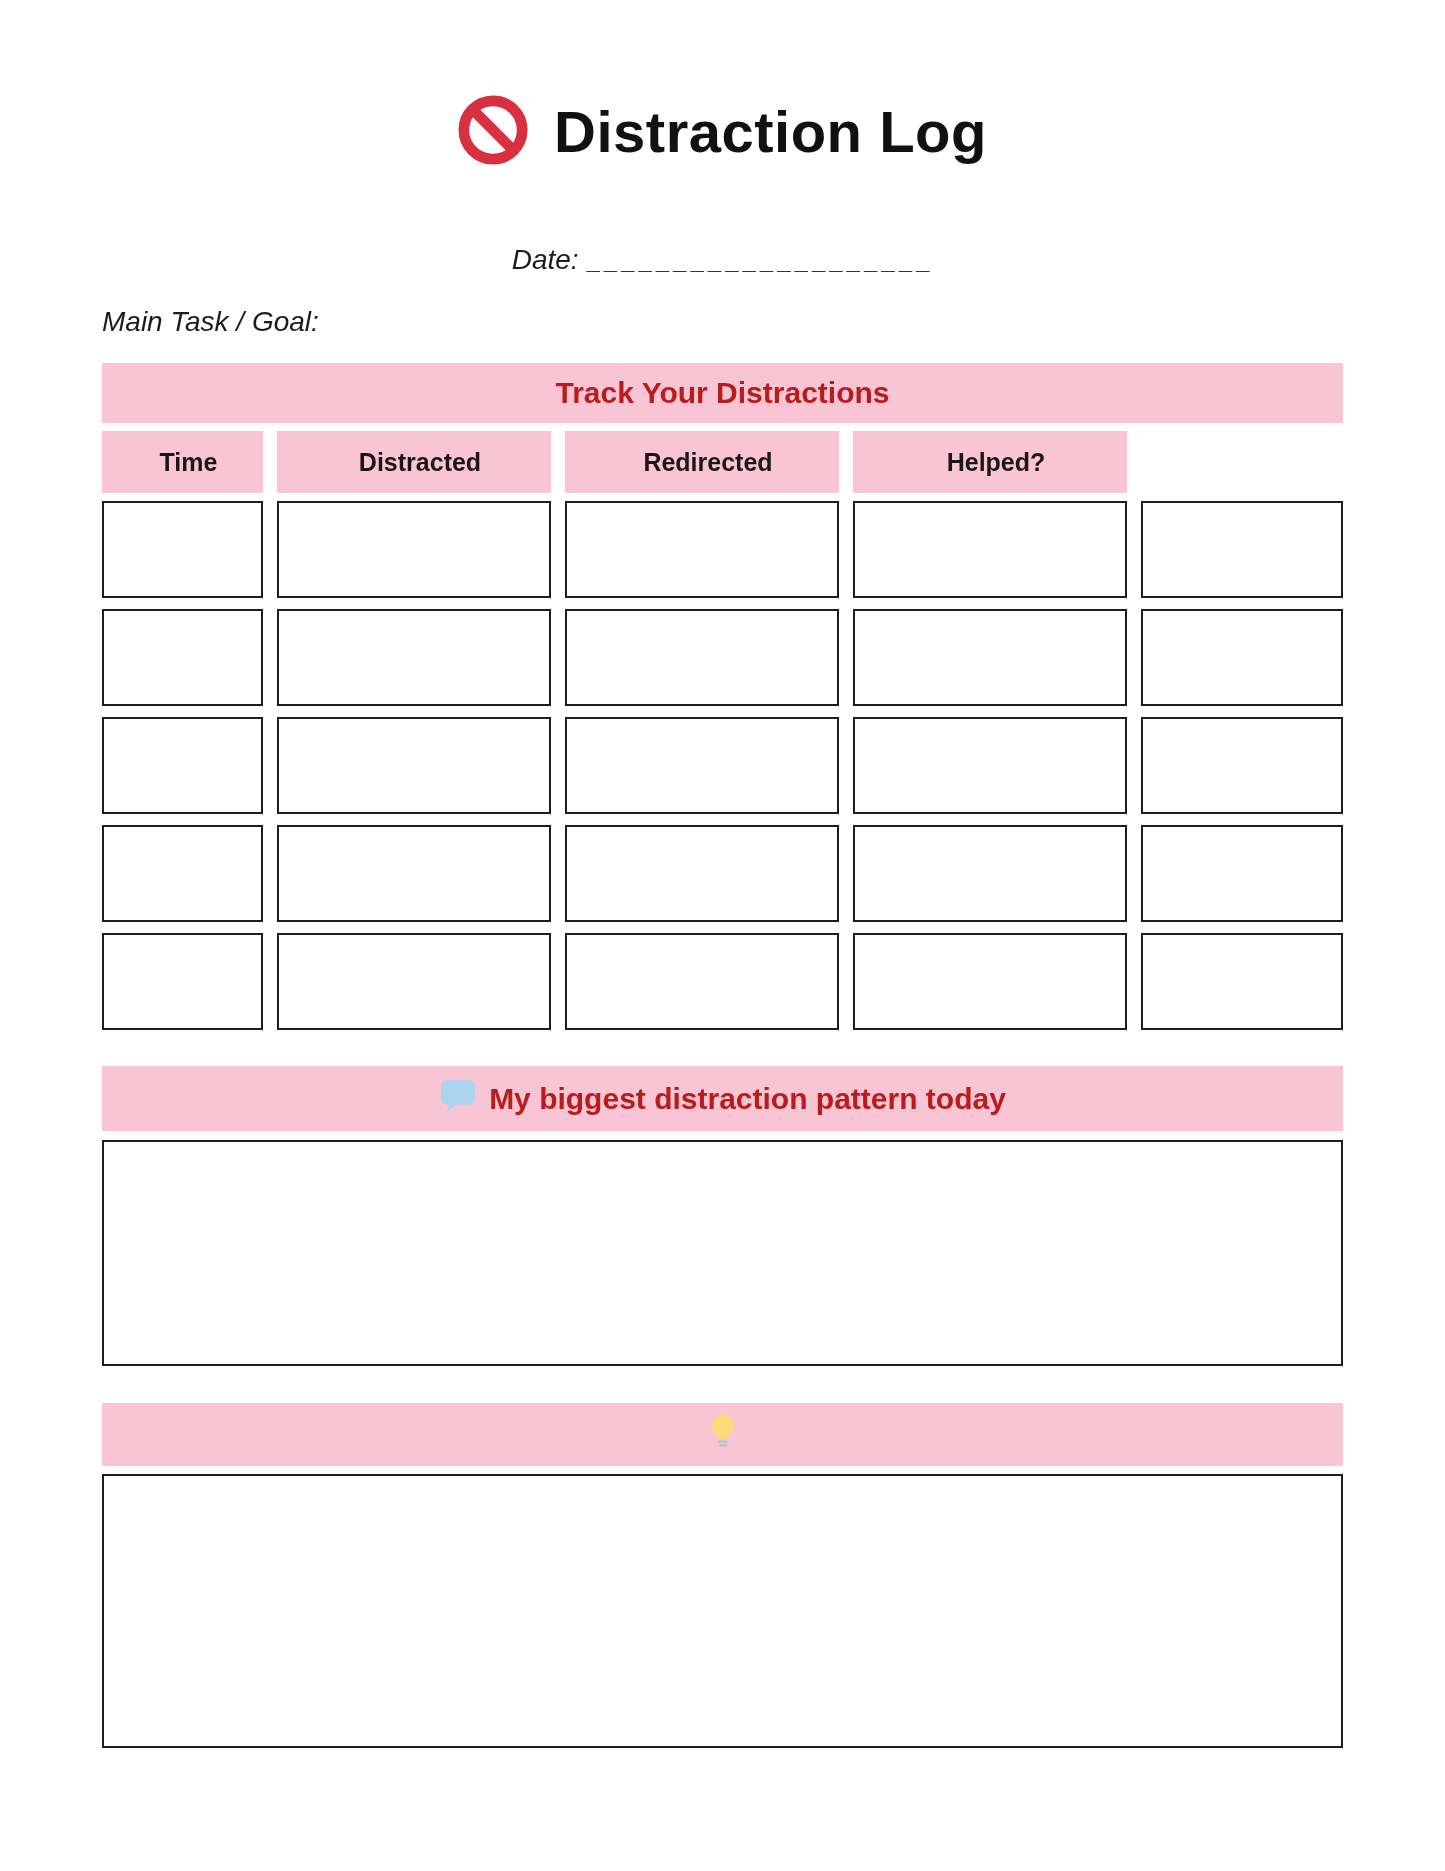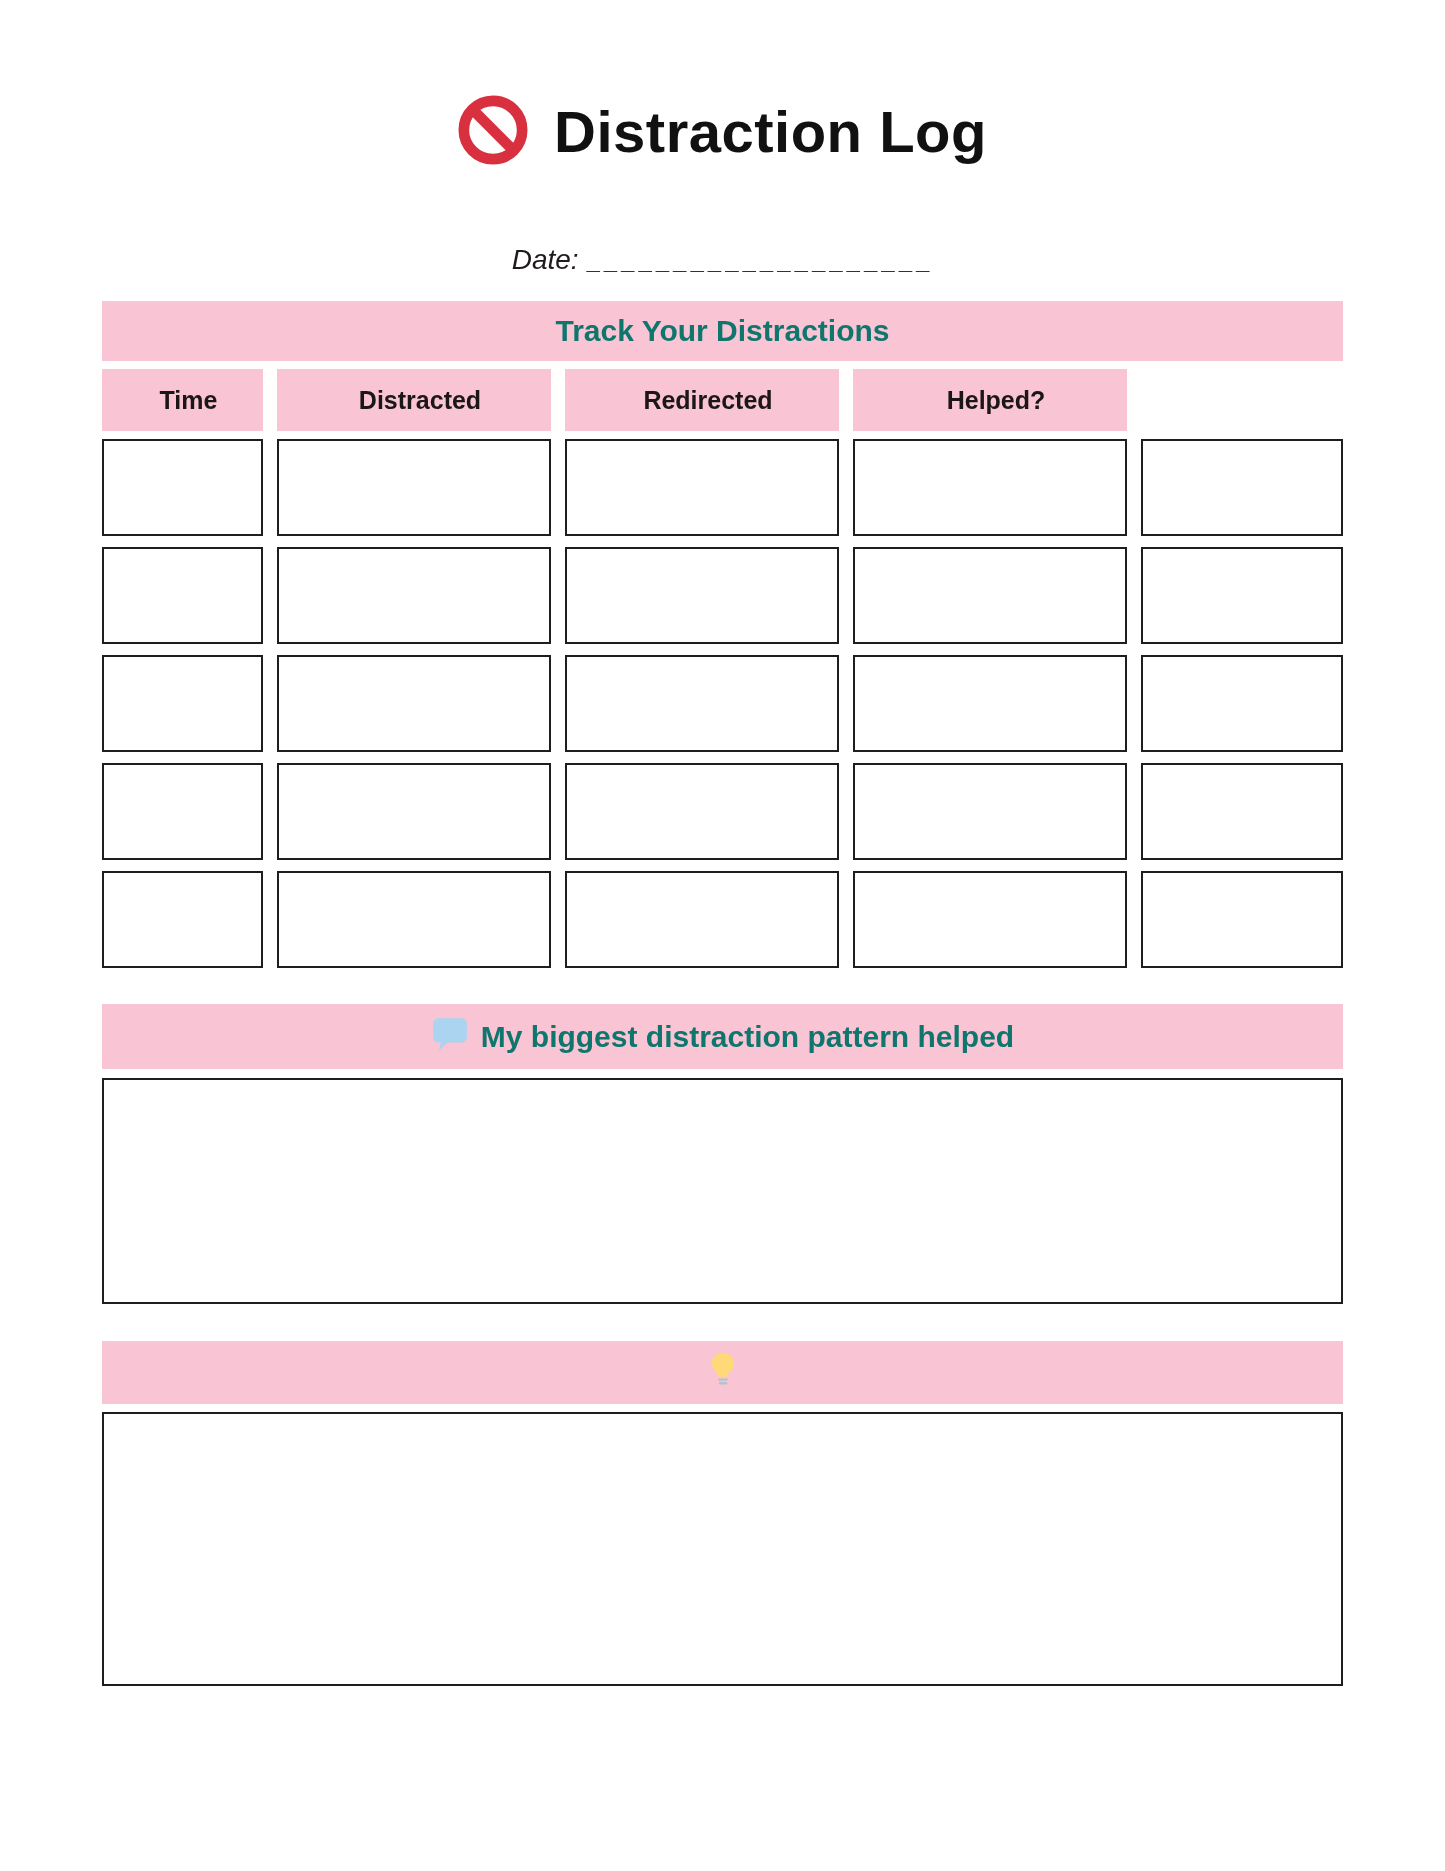--- a/index.html
+++ b/index.html
@@ -62,21 +62,21 @@
 
   
   .bar {
     background: var(--pink, #f9c4d3);
     display: flex;
     align-items: center;
     justify-content: center;
     gap: 12px;
     font-weight: 700;
     font-size: 30px;
-    color: #0f766e;
+    color: #b91c1c;
   }
   .table-title-bar { margin-top: 24px; height: 60px; }
   .section-bar-1 { margin-top: 36px; height: 65px; }
   .section-bar-2 { margin-top: 37px; height: 63px; }
 
   
   .col-headers, .grid-rows {
     display: grid;
     grid-template-columns: 161px 274px 274px 274px 202px;
     column-gap: 14px;
@@ -123,20 +123,21 @@
     <h1>Distraction Log</h1>
   </header>
 
   <div class="content">
 
     <div class="meta-line date-row">
       <span>Date:</span>
       <span class="fill-line">____________________</span>
     </div>
 
+    <div class="meta-line goal-label">Main Task / Goal:</div>
 
 
     <section>
       <div class="bar table-title-bar">
         <span>Track Your Distractions</span>
       </div>
       <div class="col-headers" id="colHeaders">
           <div class="col-header">Time</div>
           <div class="col-header">Distracted</div>
           <div class="col-header">Redirected</div>
@@ -171,21 +172,21 @@
         </div>
     </section>
 
     <section>
       <div class="bar section-bar-1">
         <span class="icon">
           <svg width="38" height="38" viewBox="0 0 36 36" aria-hidden="true">
             <path d="M7 4 h22 a5 5 0 0 1 5 5 v13 a5 5 0 0 1 -5 5 H16 l-8.5 7.5 L9.4 27 H7 a5 5 0 0 1 -5 -5 V9 a5 5 0 0 1 5 -5 z" fill="var(--balloon-blue, #ABD4F1)"></path>
           </svg>
         </span>
-        <span>My biggest distraction pattern helped</span>
+        <span>My biggest distraction pattern today</span>
       </div>
       <div class="big-box box-pattern"></div>
     </section>
 
     <section>
       <div class="bar section-bar-2">
         <span class="icon">
           <svg width="36" height="36" viewBox="0 0 36 36" aria-hidden="true">
             <path d="M18 1.5 a11 11 0 0 1 6.6 19.9 c-1.3 1 -2.1 2.5 -2.1 4.3 h-9 c0 -1.8 -0.8 -3.3 -2.1 -4.3 A11 11 0 0 1 18 1.5 z" fill="var(--bulb-yellow, #FFD977)"></path>
             <rect x="13.2" y="27.4" width="9.6" height="2.4" rx="1.2" fill="var(--bulb-base, #B7C1CA)"></rect>

